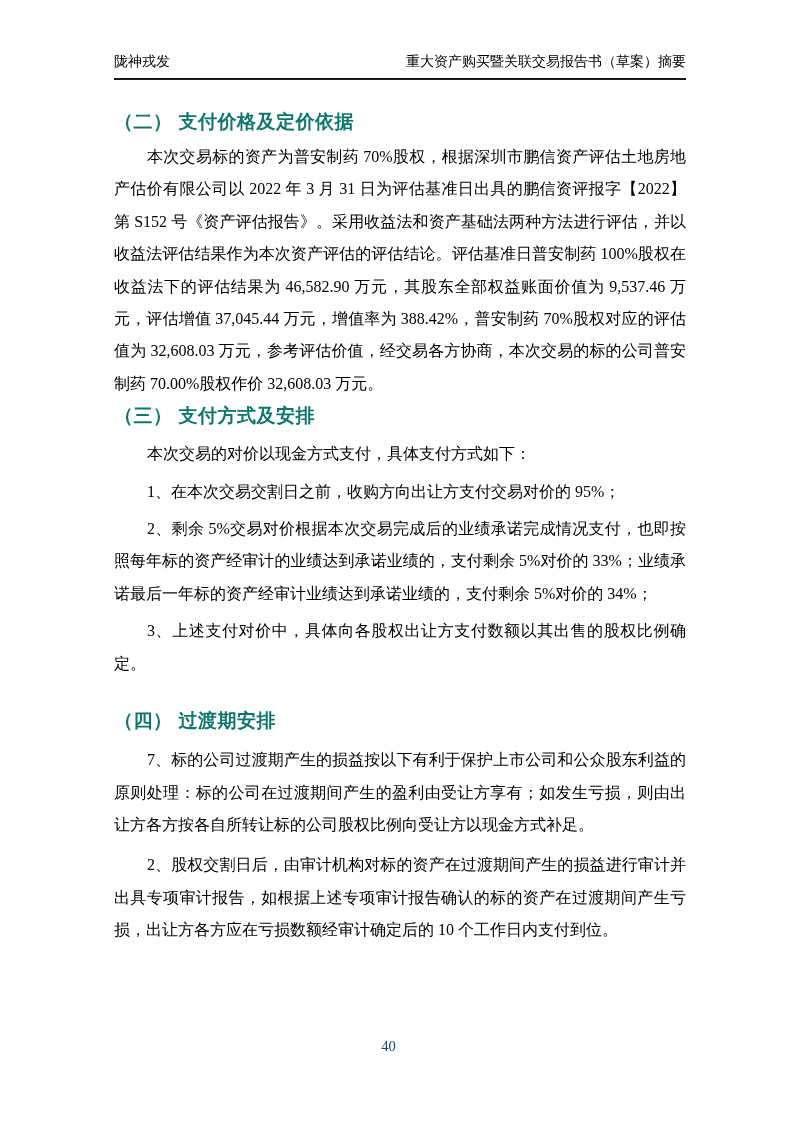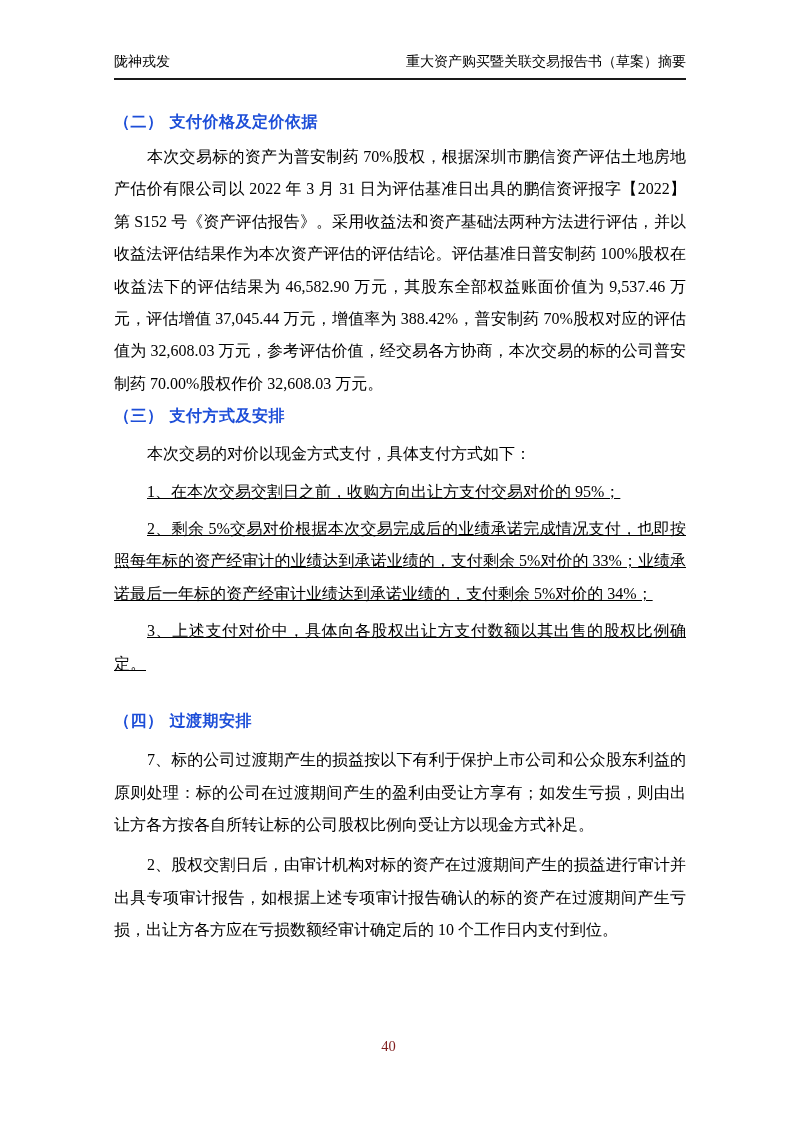--- a/index.html
+++ b/index.html
@@ -29,49 +29,49 @@
     display: flex;
     justify-content: space-between;
     align-items: flex-end;
     font-size: 14px;
     line-height: 16px;
     color: #000000;
   }
   h2.section-heading {
     font-family: "Liberation Sans", "DejaVu Sans", sans-serif;
     font-weight: 700;
-    font-size: 16px;
+    font-size: 19px;
     line-height: 30px;
-    color: #1d4ed8;
+    color: #0f766e;
     letter-spacing: 0.5px;
   }
   h2.section-heading .sec-num { margin-right: 6px; }
   h2.h-2 { margin-top: 27px; }
   h2.h-3 { margin-top: 1px; }
   h2.h-4 { margin-top: 26px; }
   p.body-para {
     font-size: 16px;
     line-height: 32.4px;
     text-align: justify;
     text-justify: inter-ideograph;
     text-indent: 33px;
     color: #000000;
   }
   p.mt4 { margin-top: 4px; }
-  p.mt5 { margin-top: 5px; text-decoration: underline; }
+  p.mt5 { margin-top: 5px; }
   p.mt7 { margin-top: 7px; }
   p.mt8 { margin-top: 8px; }
   .page-number {
     position: absolute;
     left: 0;
     right: 16px;
     top: 1038px;
     text-align: center;
     font-size: 14.5px;
-    color: #7f1d1d;
+    color: #0c4a6e;
   }
 </style>
 </head>
 <body>
 
 <div class="page">
   <div class="content">
 
     <div class="header">
       <span>陇神戎发</span>

